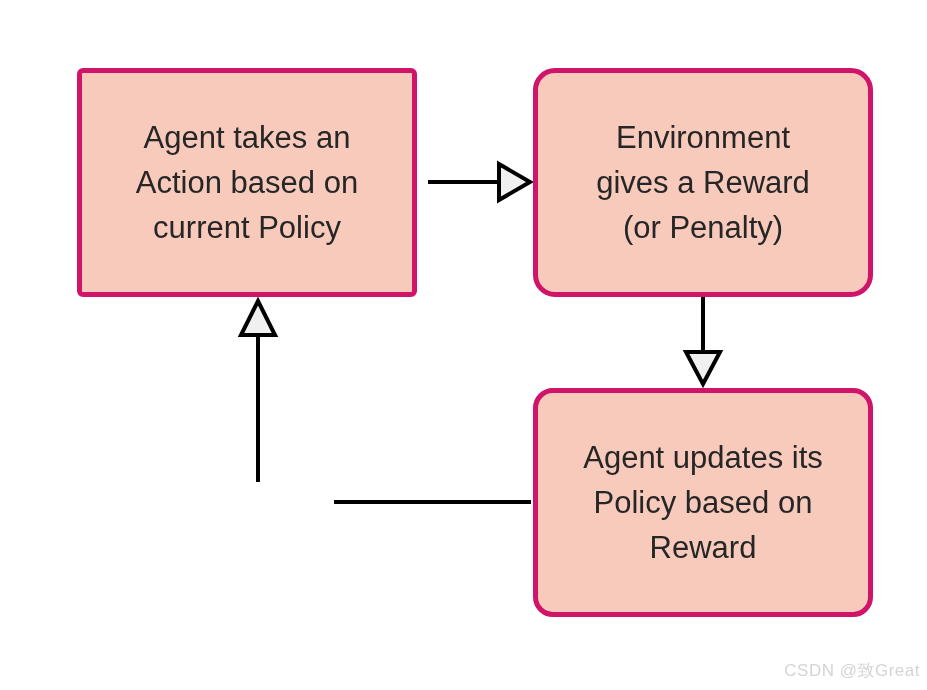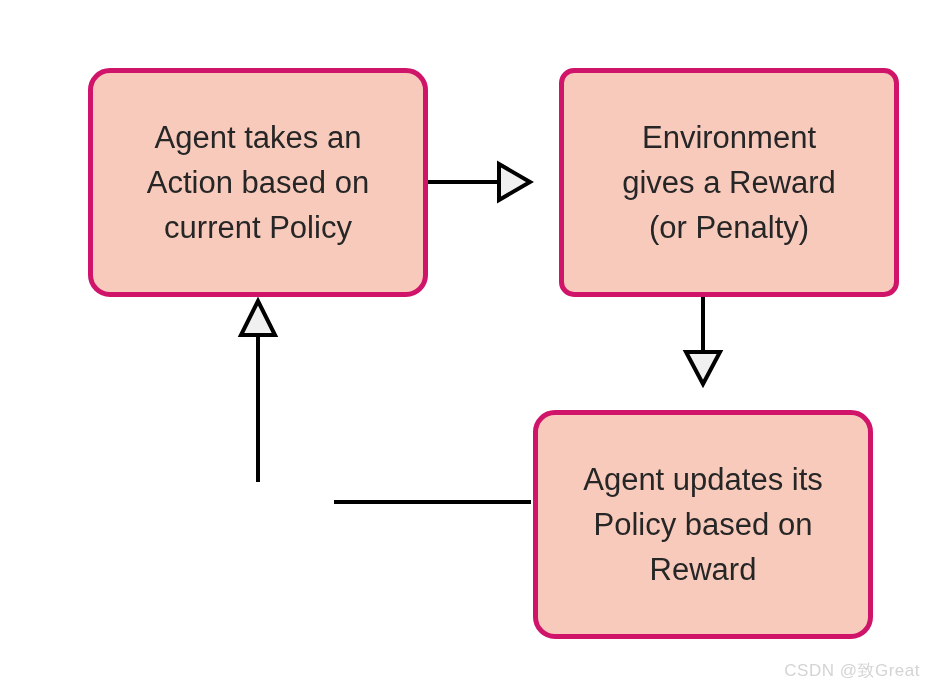--- a/index.html
+++ b/index.html
@@ -43,23 +43,23 @@
     border-radius: 22px;
     display: flex;
     align-items: center;
     justify-content: center;
     text-align: center;
     font-size: 31px;
     line-height: 45px;
     color: var(--node-text, #262626);
     white-space: pre-line;
   }
-  .node-agent-action   { left: 88px;  top: 68px; }
-  .node-env-reward     { left: 559px; top: 68px; border-radius: 15px; }
-  .node-agent-update   { left: 533px; top: 410px; }
+  .node-agent-action   { left: 77px;  top: 68px; border-radius: 6px; }
+  .node-env-reward     { left: 533px; top: 68px; }
+  .node-agent-update   { left: 533px; top: 388px; border-radius: 20px; }
   .repeat-label {
     position: absolute;
     left: 198px;
     top: 480px;
     width: 140px;
     text-align: center;
     font-size: 31px;
     line-height: 45px;
     color: var(--node-text, #262626);
   }

